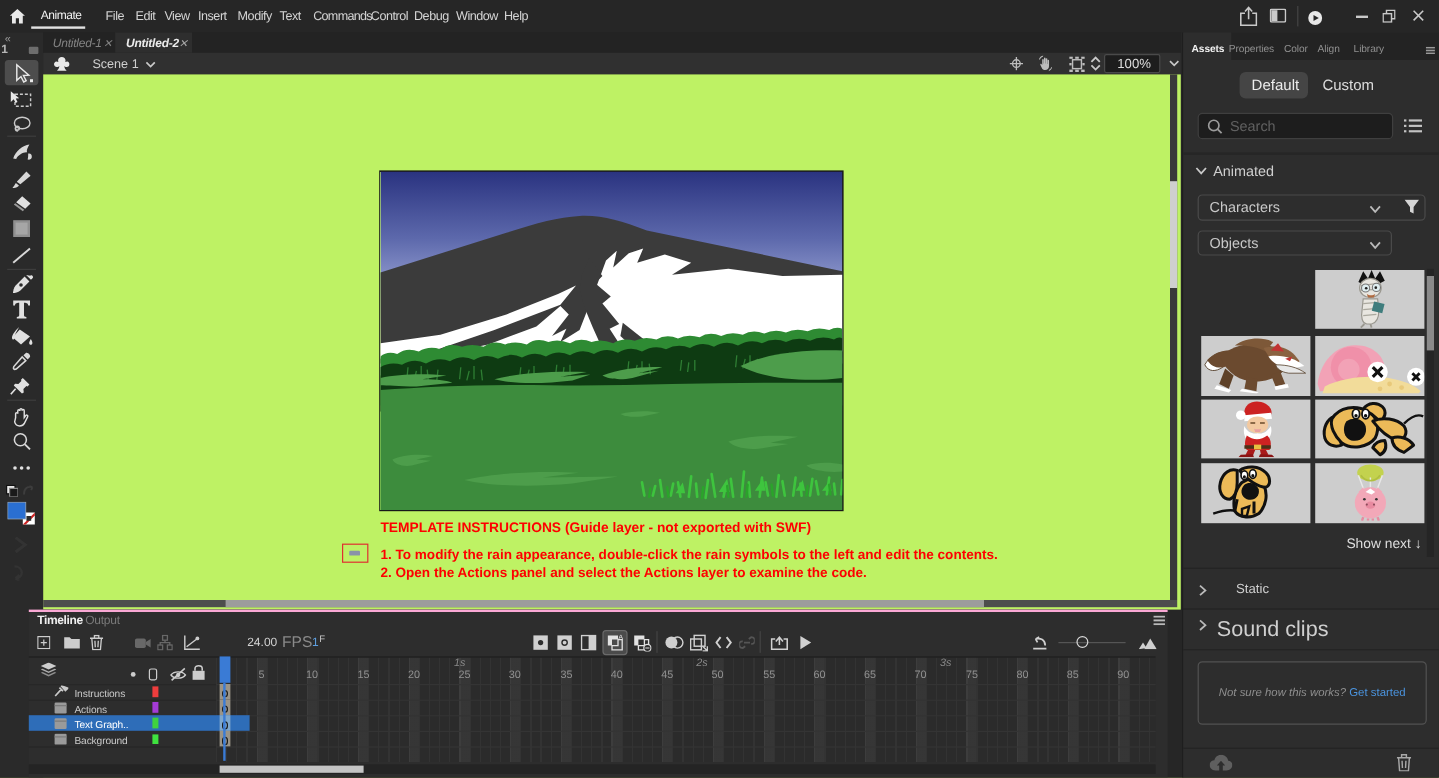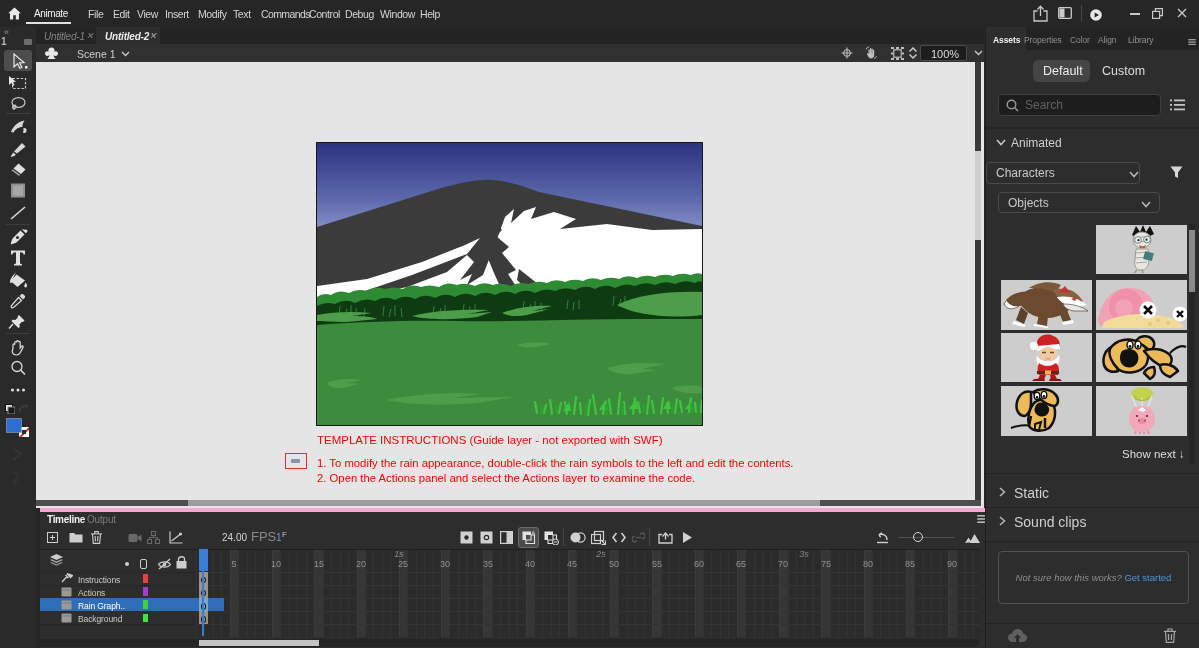--- a/index.html
+++ b/index.html
@@ -15,24 +15,24 @@
   
   #toolbar { left:0; top:27px; width:36px; height:621px; background:#2a2a2a; }
   .tool { position:absolute; left:0; width:36px; height:22px; }
   .tsep { position:absolute; left:6px; width:24px; height:1px; background:#3d3d3d; }
 
   
   #tabrow { left:36px; top:27px; width:948px; height:17px; background:#232323;font-style:italic; }
   #scenerow { left:36px; top:44px; width:948px; height:18px; background:#303030; }
 
   
-  #canvas { left:36px; top:62px; width:948px; height:446px; background:#e5e5e5; }
+  #canvas { left:36px; top:62px; width:948px; height:446px; background:#bef264;font-weight:bold; }
 
   
-  #timeline { left:40px; top:508px; width:949px; height:140px; background:#2d2d2d; border-top:4px solid #f9a8d4;}
+  #timeline { left:24px; top:508px; width:949px; height:140px; background:#2d2d2d; border-top:2px solid #f9a8d4;}
 
   
   #rpanel { left:985px; top:27px; width:214px; height:621px; background:#2d2d2d; border-left:1px solid #1e1e1e; }
 
   .lname { position:absolute; font-size:8.5px; letter-spacing:-0.1px; color:#c9c9c9; }
   .chip { position:absolute; left:103px; width:4.5px; height:8.5px; }
   .kf { position:absolute; left:159px; width:8.5px; height:13.2px; background:#9a9488; }
   .kf::after { content:''; position:absolute; left:1.8px; top:5.2px; width:3.6px; height:4.6px; border-radius:50%; background:transparent; border:1.1px solid #1a1a1a; }
   .pgicon { position:absolute; left:21px; width:11px; height:10px; }
   .rnum { position:absolute; top:47px; font-size:9px; color:#909090; transform:translateX(-50%); }
@@ -512,21 +512,21 @@
     <span class="lname" style="left:38px;top:62.5px">Instructions</span>
     <div class="chip" style="top:62px;background:#ee3d3d"></div>
     <svg class="pgicon" style="top:74.5px">
         <use href="#pg"></use>
       </svg>
     <span class="lname" style="left:38px;top:75.7px">Actions</span>
     <div class="chip" style="top:75.2px;background:#a43bd6"></div>
     <svg class="pgicon" style="top:87.7px">
         <use href="#pg"></use>
       </svg>
-    <span class="lname" style="left:38px;top:88.9px;color:#fff">Rain Graph..</span>
+    <span class="lname" style="left:38px;top:88.9px;color:#fff">Text Graph..</span>
     <div class="chip" style="top:88.4px;background:#3fd23f"></div>
     <svg class="pgicon" style="top:100.9px">
         <use href="#pg"></use>
       </svg>
     <span class="lname" style="left:38px;top:102.1px">Background</span>
     <div class="chip" style="top:101.6px;background:#3fe23f"></div>
     <div class="abs" style="left:0;top:59.5px;width:156px;height:1px;background:#272727"></div>
     <div class="abs" style="left:0;top:72.7px;width:156px;height:1px;background:#272727"></div>
     <div class="abs" style="left:0;top:112.3px;width:156px;height:1px;background:#272727"></div>
     
@@ -585,21 +585,21 @@
           <rect x="0" y="9.5" width="2" height="1.8"></rect>
           <rect x="4" y="9.5" width="11" height="1.8"></rect>
         </g>
       </svg>
     <div class="abs" style="left:0;top:100px;width:214px;height:2px;background:#262626"></div>
 
     <svg class="abs" style="left:10px;top:112px" width="10" height="7" viewBox="0 0 10 7">
         <path d="M1 1 L5 5.5 L9 1" fill="none" stroke="#c9c9c9" stroke-width="1.5"></path>
       </svg>
     <span class="abs" style="left:25px;top:109px;font-size:12px;color:#cfcfcf">Animated</span>
-    <div class="abs" style="left:0;top:135px;width:154px;height:22px;border:1px solid #4a4a4a;border-radius:4px">
+    <div class="abs" style="left:12px;top:135px;width:190px;height:22px;border:1px solid #4a4a4a;border-radius:4px">
       <span class="abs" style="left:9px;top:3px;font-size:12px;color:#c9c9c9">Characters</span>
       <svg class="abs" style="left:142px;top:8px" width="10" height="7" viewBox="0 0 10 7">
           <path d="M1 1 L5 5.5 L9 1" fill="none" stroke="#b9b9b9" stroke-width="1.5"></path>
         </svg>
     </div>
     <svg class="abs" style="left:184px;top:139px" width="13" height="13" viewBox="0 0 13 13">
         <path d="M0.5 0.5 L12.5 0.5 L8 6.5 L8 12 L5 10.5 L5 6.5 Z" fill="#d5d5d5"></path>
       </svg>
     <div class="abs" style="left:12px;top:165px;width:162px;height:21px;border:1px solid #4a4a4a;border-radius:4px">
       <span class="abs" style="left:9px;top:3px;font-size:12px;color:#c9c9c9">Objects</span>
@@ -726,26 +726,26 @@
     </div>
 
     <div class="abs" style="left:203px;top:197px;width:6px;height:240px;background:#252525"></div>
     <div class="abs" style="left:203px;top:203px;width:6px;height:62px;background:#8a8a8a"></div>
 
     <span class="abs" style="left:136px;top:421px;font-size:11.5px;color:#dedede">Show next ↓</span>
     <div class="abs" style="left:0;top:446px;width:214px;height:1px;background:#232323"></div>
     <svg class="abs" style="left:13px;top:460px" width="7" height="10" viewBox="0 0 7 10">
         <path d="M1 1 L5.5 5 L1 9" fill="none" stroke="#b9b9b9" stroke-width="1.5"></path>
       </svg>
-    <span class="abs" style="left:28px;top:458px;font-size:14px;color:#cfcfcf">Static</span>
+    <span class="abs" style="left:44px;top:458px;font-size:11px;color:#cfcfcf">Static</span>
     <div class="abs" style="left:0;top:480px;width:214px;height:1px;background:#232323"></div>
     <svg class="abs" style="left:13px;top:489px" width="7" height="10" viewBox="0 0 7 10">
         <path d="M1 1 L5.5 5 L1 9" fill="none" stroke="#b9b9b9" stroke-width="1.5"></path>
       </svg>
-    <span class="abs" style="left:28px;top:487px;font-size:14px;color:#cfcfcf">Sound clips</span>
+    <span class="abs" style="left:28px;top:487px;font-size:18px;color:#cfcfcf">Sound clips</span>
     <div class="abs" style="left:0;top:514px;width:214px;height:1px;background:#232323"></div>
 
     <div class="abs" style="left:12px;top:524px;width:191px;height:53px;border:1px solid #525252;border-radius:4px"></div>
     <div class="abs" style="left:12px;top:545px;width:191px;text-align:center;font-size:9.5px;color:#8e8e8e;font-style:italic">Not sure how this works? <span style="color:#4b95e0;font-style:normal">Get started</span></div>
 
     <div class="abs" style="left:0;top:596px;width:214px;height:1px;background:#232323"></div>
     <svg class="abs" style="left:22px;top:602px" width="19" height="14" viewBox="0 0 19 14">
         <path d="M5 13 C1.5 13 0 10.5 0 8.5 C0 6 2 4.5 4 4.5 C4.5 2 7 0 9.5 0 C12.5 0 15 2 15.5 5 C17.5 5 19 6.5 19 8.5 C19 11 17 13 14 13 L11 13 L11 9 L13 9 L9.5 5 L6 9 L8 9 L8 13 Z" fill="#5f5f5f"></path>
       </svg>
     <svg class="abs" style="left:178px;top:601px" width="12" height="15" viewBox="0 0 12 15">

